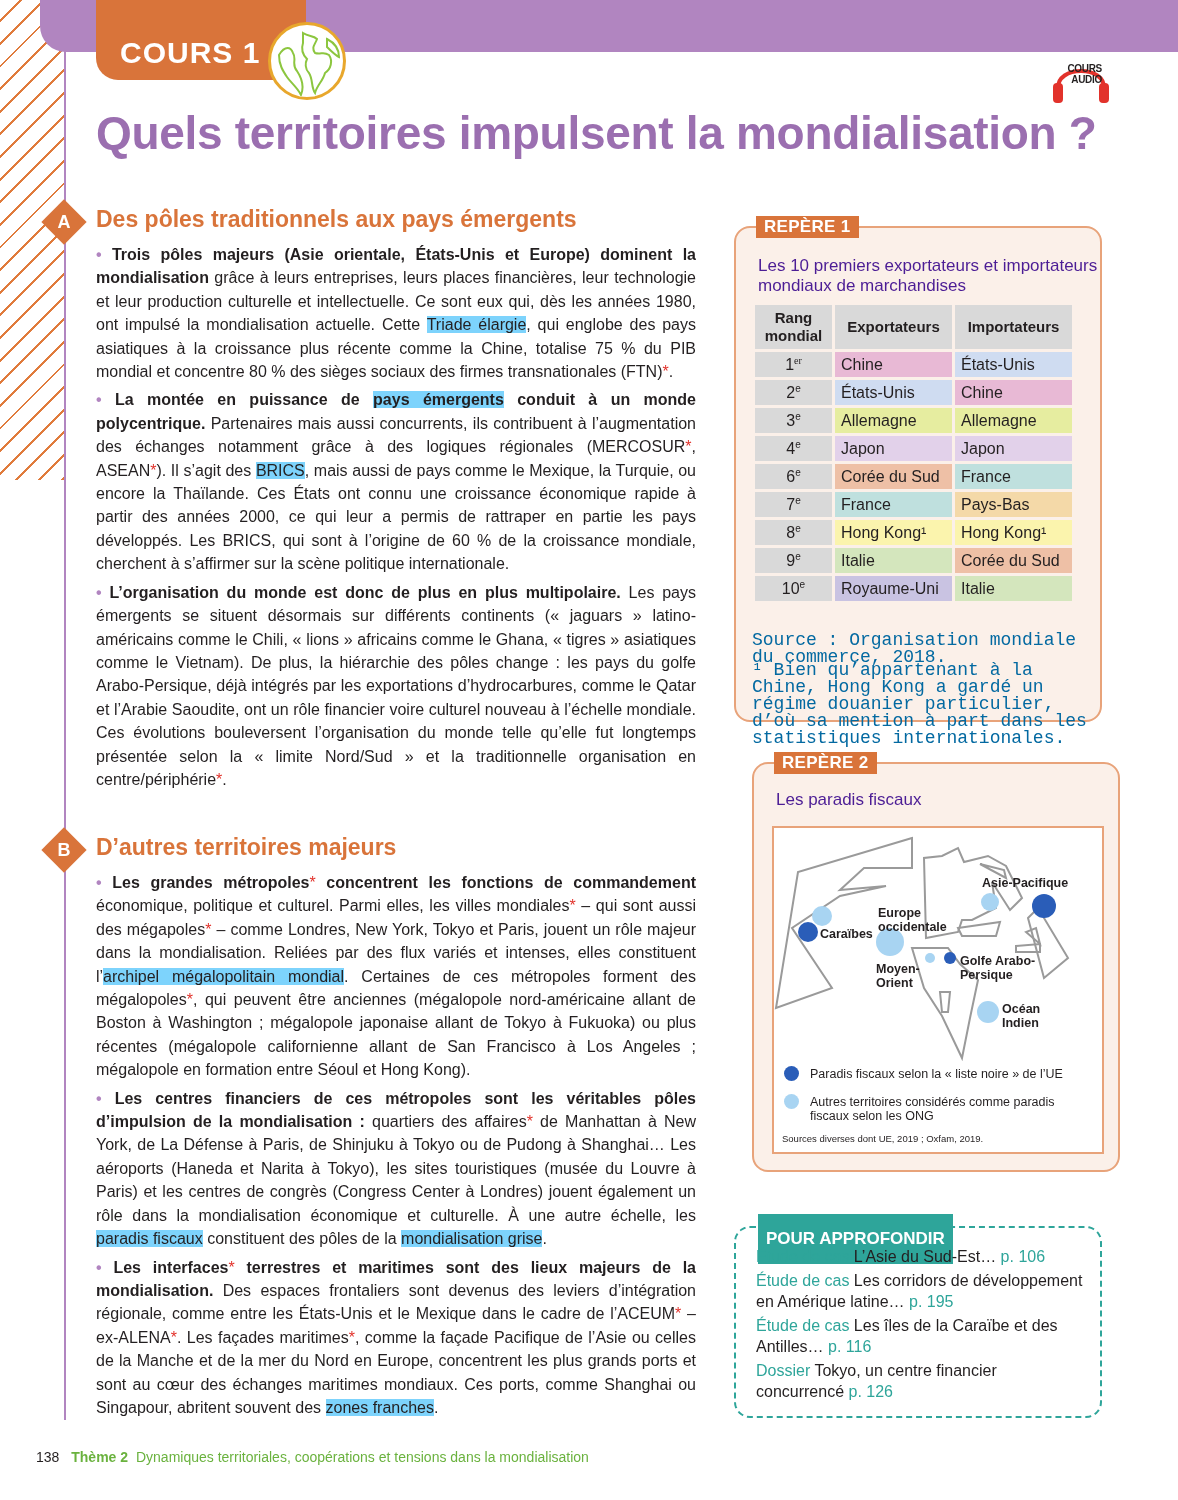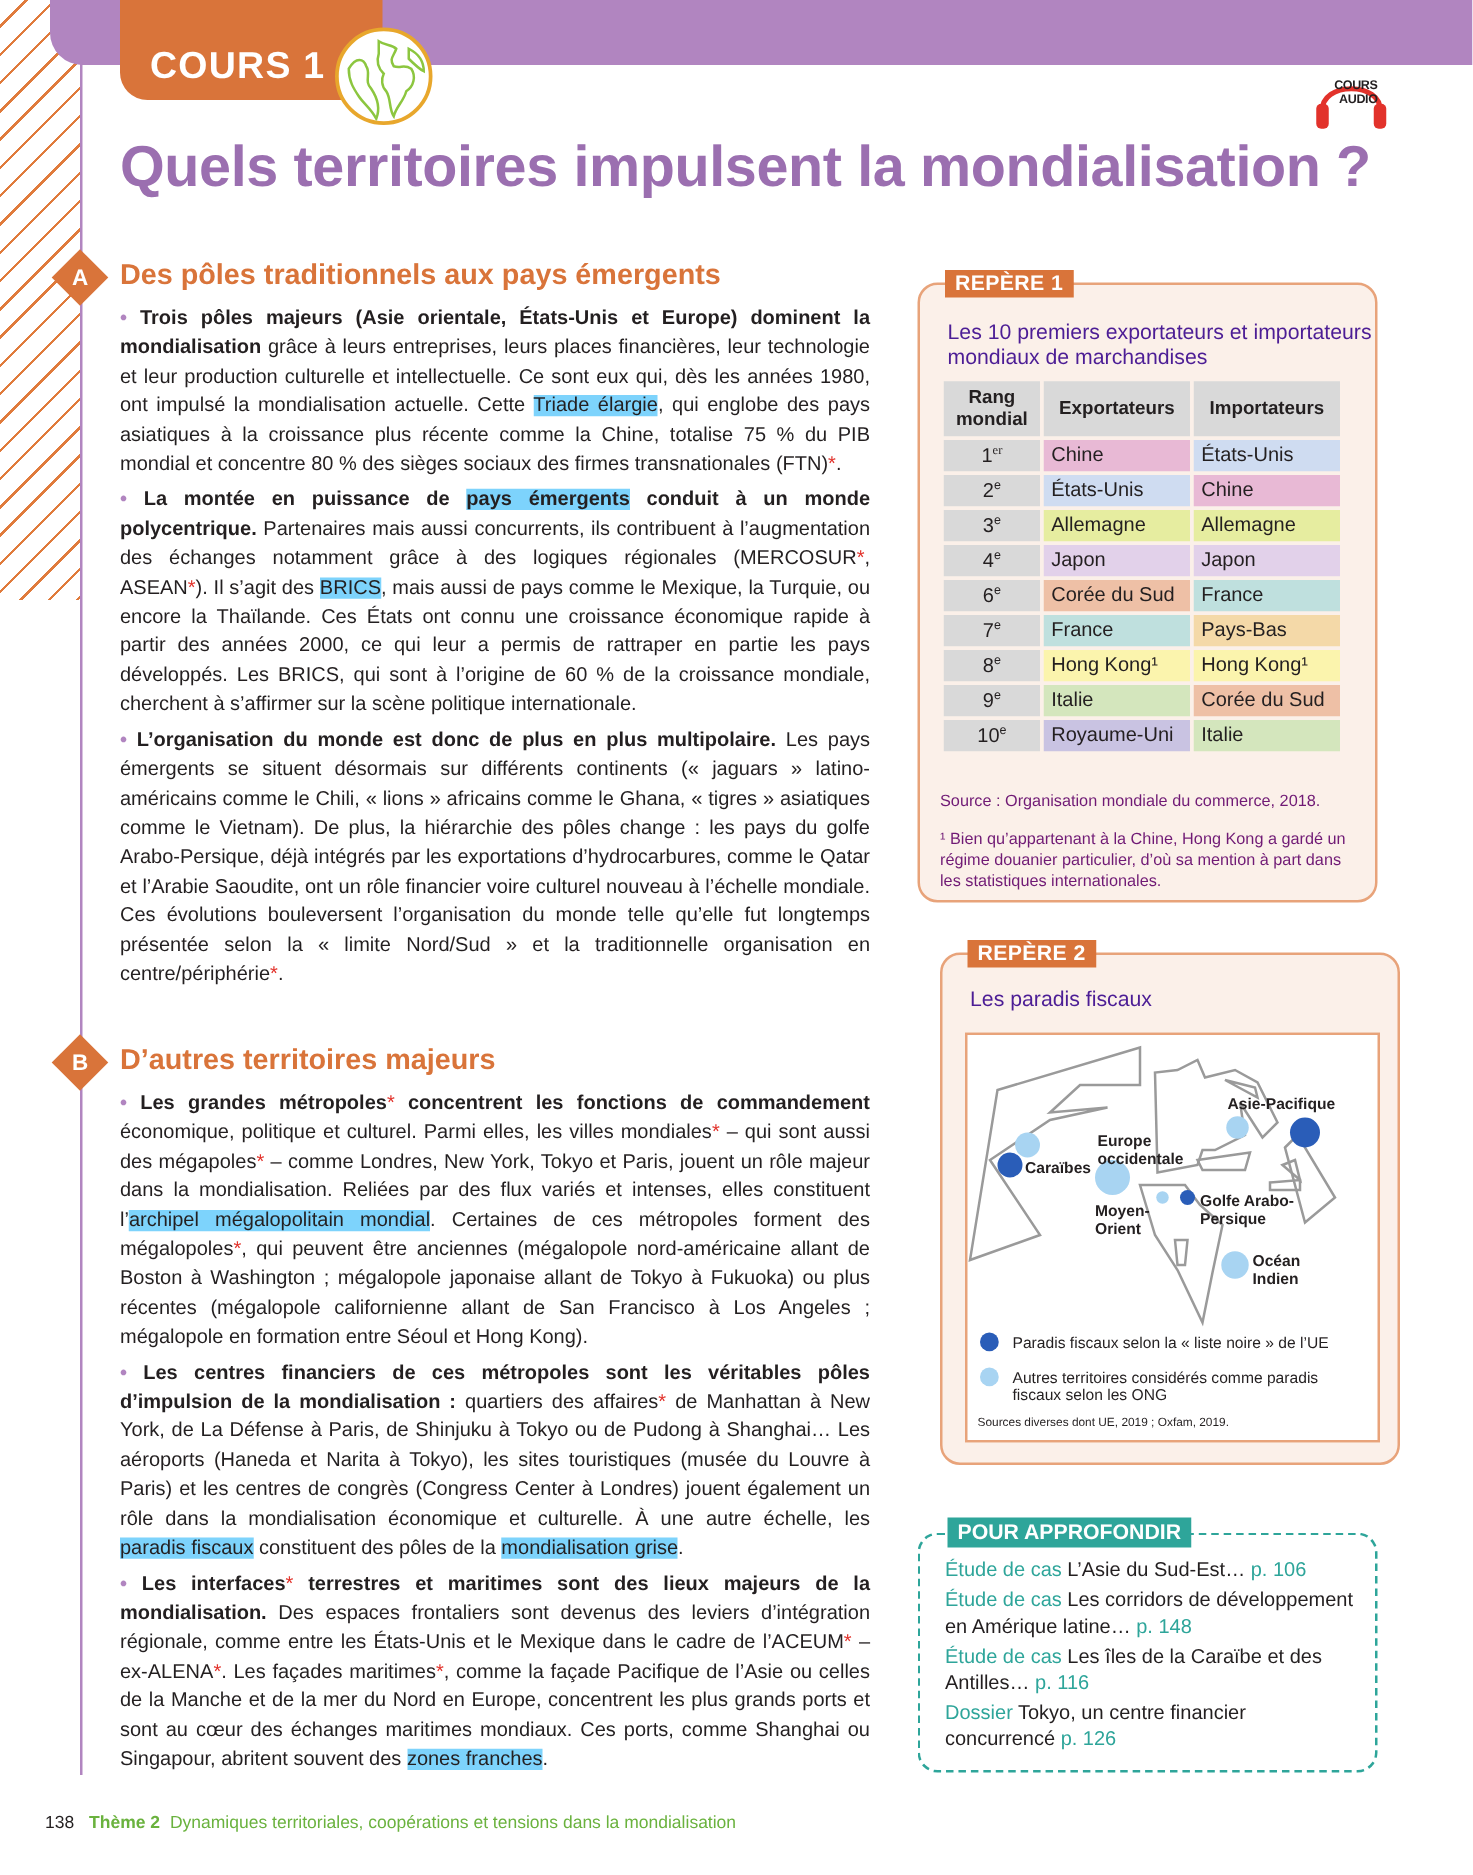--- a/index.html
+++ b/index.html
@@ -30,29 +30,29 @@
 
   .repere { position: absolute; left: 734px; width: 368px; background: #fbf0e9; border: 2px solid #e8a37a; border-radius: 16px; }
   .repere-tag { position: absolute; left: 20px; top: -12px; background: #d9743a; color: #fff; font-weight: bold; font-size: 17px; padding: 1px 8px; letter-spacing: 0.3px; }
   .repere-title { position: absolute; left: 22px; font-size: 17px; line-height: 20px; color: #4c1d95; }
 
   table.rank { position: absolute; left: 16px; top: 74px; border-collapse: separate; border-spacing: 3px; font-size: 16px; }
   table.rank th { background: #d9d9d9; font-size: 15px; font-weight: bold; padding: 4px 4px; line-height: 18px; }
   table.rank td { height: 25px; padding: 0 6px; }
   table.rank td.rk { background: #d9d9d9; text-align: center; width: 77px; }
   table.rank td.c { width: 117px; }
-  .src { position: absolute; left: 16px; font-family: Liberation Sans, sans-serif; font-size: 13px; line-height: 17px; color: #701a75; }
+  .src { position: absolute; left: 16px; font-family: Liberation Mono, monospace; font-size: 18px; line-height: 17px; color: #0369a1; }
 
   .map-frame { position: absolute; left: 18px; top: 62px; width: 332px; height: 328px; background: #fff; border: 2px solid #e8a37a; }
   .legend-dot { position: absolute; width: 15px; height: 15px; border-radius: 50%; }
   .legend-text { position: absolute; left: 36px; font-size: 12.5px; line-height: 14px; }
   .map-label { position: absolute; font-size: 12.5px; font-weight: bold; line-height: 14px; color: #231f20; }
 
   .approf { position: absolute; left: 734px; top: 1226px; width: 368px; height: 192px; border: 2px dashed #2ea59a; border-radius: 16px; }
-  .approf-tag { position: absolute; left: 22px; top: -14px; background: #2ea59a; color: #fff; font-weight: bold; font-size: 17px; padding: 2px 8px; }
+  .approf-tag { position: absolute; left: 22px; top: -14px; background: #2ea59a; color: #fff; font-weight: bold; font-size: 17px; padding: 15px 8px; }
   .approf-list { position: absolute; left: 20px; top: 18px; width: 330px; font-size: 16px; line-height: 21px; }
   .approf-item { margin-bottom: 3px; }
   .teal { color: #2ea59a; }
 
   .footer { position: absolute; left: 36px; top: 1449px; font-size: 14px; }
   .footer .num { color: #231f20; margin-right: 8px; }
   .footer .theme { color: #6ab23e; font-weight: bold; margin-right: 4px; }
   .footer .sub { color: #6ab23e; }
 </style>
 </head>
@@ -200,21 +200,21 @@
     <div class="legend-dot" style="left:10px;top:266px;background:#a8d4f2"></div>
     <div class="legend-text" style="top:267px;width:270px">Autres territoires considérés comme paradis fiscaux selon les ONG</div>
     <div style="position:absolute;left:8px;top:305px;font-size:9.5px;">Sources diverses dont UE, 2019 ; Oxfam, 2019.</div>
   </div>
 </div>
 
 <div class="approf">
   <div class="approf-tag">POUR APPROFONDIR</div>
   <div class="approf-list" id="approf-list">
       <div class="approf-item"><span class="teal">Étude de cas </span><span>L’Asie du Sud-Est… </span><span class="teal">p. 106</span></div>
-      <div class="approf-item"><span class="teal">Étude de cas </span><span>Les corridors de développement en Amérique latine… </span><span class="teal">p. 148</span></div>
+      <div class="approf-item"><span class="teal">Étude de cas </span><span>Les corridors de développement en Amérique latine… </span><span class="teal">p. 195</span></div>
       <div class="approf-item"><span class="teal">Étude de cas </span><span>Les îles de la Caraïbe et des Antilles… </span><span class="teal">p. 116</span></div>
       <div class="approf-item"><span class="teal">Dossier </span><span>Tokyo, un centre financier concurrencé </span><span class="teal">p. 126</span></div>
     </div>
 </div>
 
 <div class="footer">
   <span class="num">138</span>
   <span class="theme">Thème 2</span>
   <span class="sub">Dynamiques territoriales, coopérations et tensions dans la mondialisation</span>
 </div>

